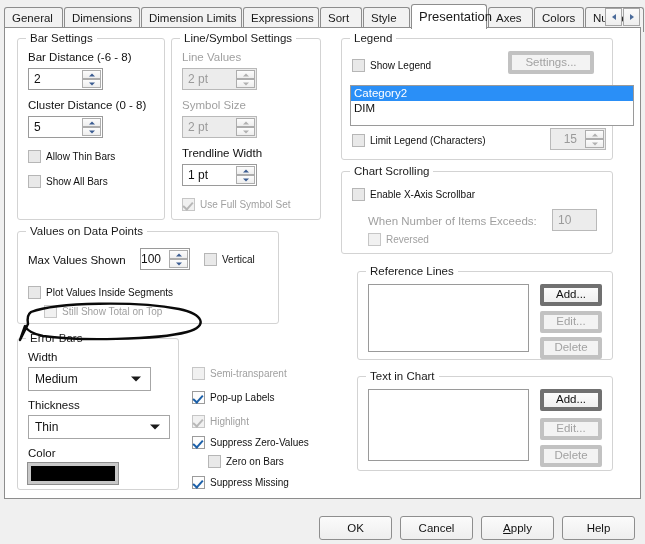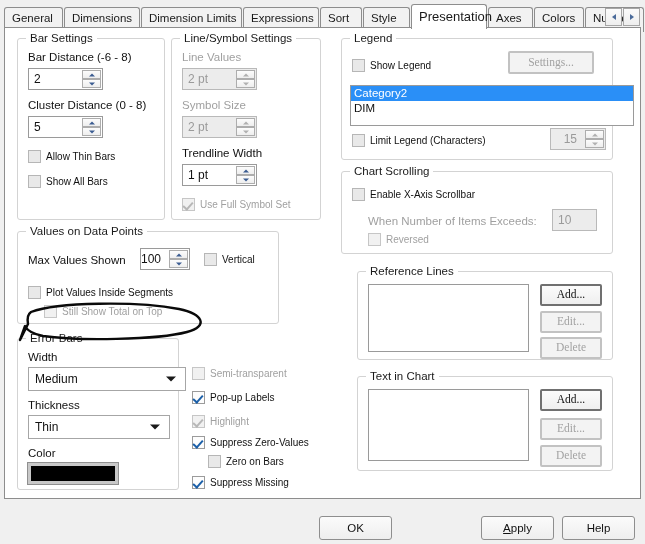--- a/index.html
+++ b/index.html
@@ -194,31 +194,30 @@
     border: solid #1b5fa8;
     border-width: 0 2px 2px 0;
     transform: rotate(42deg);
   }
   .cb.checked.dis:after { border-color: #b7b7b7; }
 
   
   .btn {
     position: absolute;
     background: linear-gradient(#fbfbfb,#efefef);
-    border: 2px solid #ef4444;
+    border: 4px solid #ef4444;
     border-radius: 2px;
     box-sizing: border-box;
     text-align: center;
     font-size: 11.5px;
     color: #111111;
     line-height: 1;
     display: flex;
     align-items: center;
     justify-content: center;
-    font-family: Liberation Serif, serif;
   }
   .btn.dis { color: #a2a2a2; border-color: #c2c2c2; background: #f3f3f3; }
   .btn.strongborder { border-color: #707070; }
 
   
   .listbox {
     position: absolute;
     background: #ffffff;
     border: 1px solid #9a9a9a;
     box-sizing: border-box;
@@ -412,21 +411,21 @@
         </span>
       </div>
       <span class="cb grey" style="left:186px; top:21px;">Vertical</span>
       <span class="cb grey" style="left:10px; top:54px;">Plot Values Inside Segments</span>
       <span class="cb dis" style="left:26px; top:73px;">Still Show Total on Top</span>
     </div>
 
     <div class="group" style="left:12px; top:310px; width:162px; height:152px;">
       <span class="gtitle">Error Bars</span>
       <span class="lbl" style="left:10px; top:12px;">Width</span>
-      <div class="combo" style="left:10px; top:28px; width:158px;">
+      <div class="combo" style="left:10px; top:28px; width:123px;">
         <span class="txt">Medium</span>
         <span class="arr"></span>
       </div>
       <span class="lbl" style="left:10px; top:60px;">Thickness</span>
       <div class="combo" style="left:10px; top:76px; width:142px;">
         <span class="txt">Thin</span>
         <span class="arr"></span>
       </div>
       <span class="lbl" style="left:10px; top:108px;">Color</span>
       <div class="swatch" style="left:10px; top:124px; width:90px; height:21px;"></div>
@@ -489,18 +488,19 @@
       <div class="btn dis" style="left:182px; top:68px; width:62px; height:22px;">Delete</div>
     </div>
 
     <svg class="annot" viewBox="0 0 200 48">
       <path d="M14 16 C 40 6, 120 5, 162 13 C 186 18, 192 30, 170 36 C 140 44, 60 45, 26 40 C 16 38, 10 34, 8 30 L 3 44 L 11 28 C 10 22, 11 18, 14 16 Z" fill="none" stroke="#0a0a0a" stroke-width="2.4" stroke-linecap="round" stroke-linejoin="round"></path>
     </svg>
 
   </div>
 
   <div class="footer-btn" style="left:319px;">OK</div>
+  <div class="footer-btn" style="left:400px;">Cancel</div>
   <div class="footer-btn" style="left:481px;">
       <span><u>A</u><span>pply</span></span>
     </div>
   <div class="footer-btn" style="left:562px;">Help</div>
 
 </div>
 
 </body></html>

